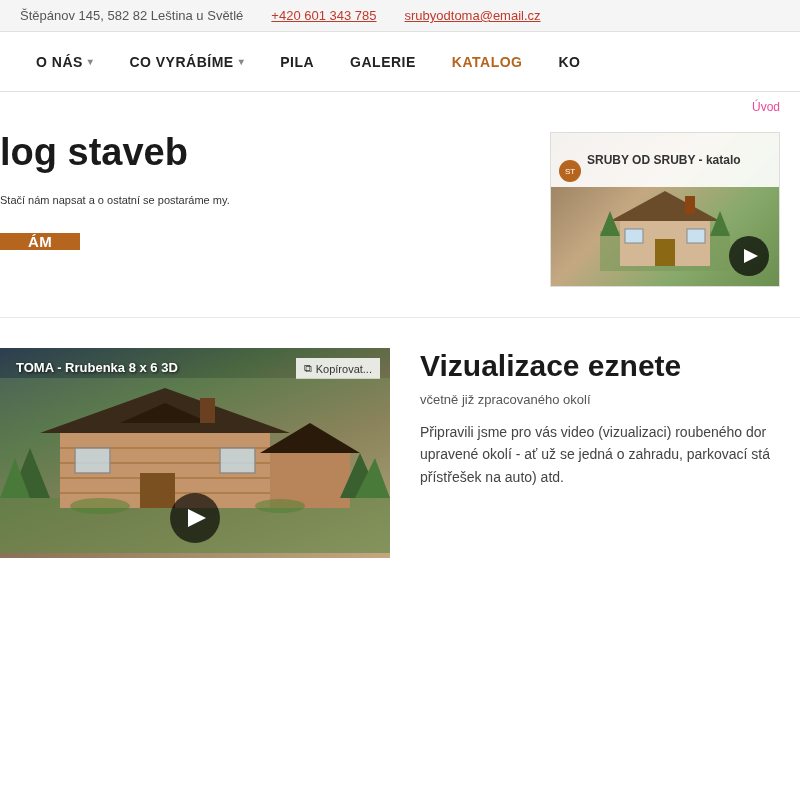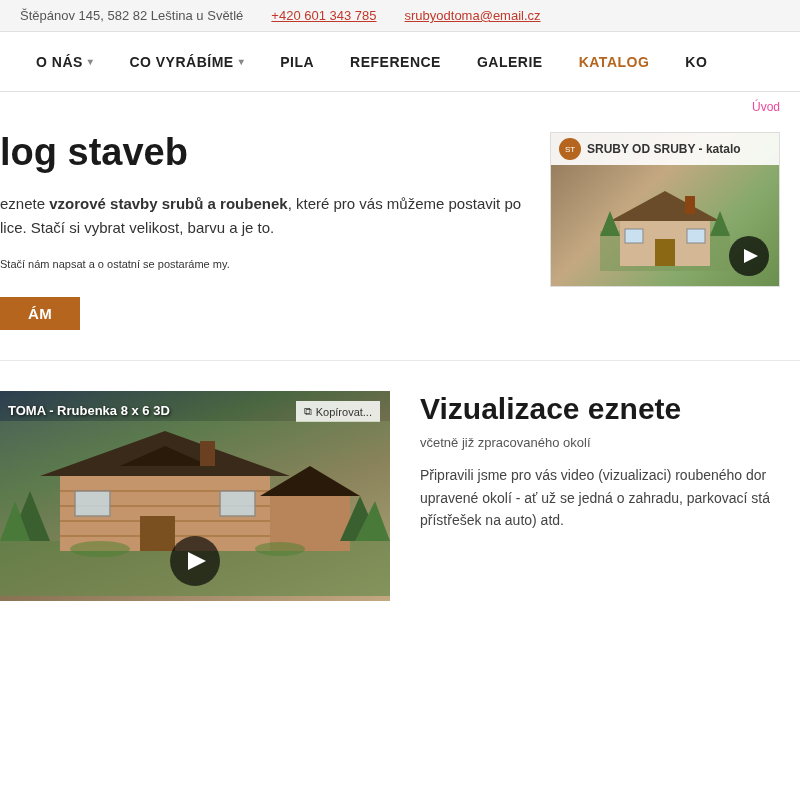--- a/index.html
+++ b/index.html
@@ -95,21 +95,21 @@
     .hero-cta-text {
       font-size: 11px;
       color: #333;
       margin-bottom: 24px;
       line-height: 1.6;
     }
     .cta-button {
       background: #b5651d;
       color: #fff;
       border: none;
-      padding: 8px 28px;
+      padding: 0 28px;
       font-size: 15px;
       font-weight: 700;
       cursor: pointer;
       letter-spacing: 0.5px;
       text-transform: uppercase;
       display: inline-block;
     }
 
     
     .video-thumb {
@@ -158,20 +158,21 @@
       height: 22px;
       background: #b5651d;
       border-radius: 50%;
       display: flex;
       align-items: center;
       justify-content: center;
       color: #fff;
       font-size: 8px;
       font-weight: 400;
       flex-shrink: 0;
+      margin-top: 22px;
     }
     .play-button {
       position: absolute;
       bottom: 10px;
       right: 10px;
       width: 40px;
       height: 40px;
       background: rgba(0,0,0,0.7);
       border-radius: 50%;
       display: flex;
@@ -208,21 +209,21 @@
       min-width: 390px;
       height: 210px;
       background: linear-gradient(160deg, #2c3e50 0%, #4a6741 30%, #8B7355 60%, #c4a882 100%);
       position: relative;
       cursor: pointer;
       overflow: hidden;
     }
     .bottom-video-title {
       position: absolute;
       top: 12px;
-      left: 8px;
+      left: 16px;
       color: #fff;
       font-size: 13px;
       font-weight: 600;
       text-shadow: 1px 1px 3px rgba(0,0,0,0.8);
     }
     .copy-btn {
       position: absolute;
       top: 10px;
       right: 10px;
       background: rgba(255,255,255,0.85);
@@ -305,45 +306,39 @@
     <span class="chevron">▾</span>
   </div>
   <div class="nav-item">
     <span>CO VYRÁBÍME</span>
     <span class="chevron">▾</span>
   </div>
   <div class="nav-item">
     <span>PILA</span>
   </div>
   <div class="nav-item">
-    <span>REFERENCE</span>
-  </div>
-  <div class="nav-item">
     <span>GALERIE</span>
   </div>
   <div class="nav-item katalog active">
     <span>KATALOG</span>
   </div>
   <div class="nav-item">
     <span>KO</span>
   </div>
 </nav>
 
 <div class="breadcrumb-area">
   <a href="#">Úvod</a>
 </div>
 
 <div class="main-content">
 
   <div class="hero-section">
     <div class="hero-text">
       <h1 class="hero-title">log staveb</h1>
-      <p class="hero-description">
-        <span>eznete </span><strong>vzorové stavby srubů a roubenek</strong><span>, které pro vás můžeme postavit po lice. Stačí si vybrat velikost, barvu a je to.</span>
-      </p>
       <p class="hero-cta-text">Stačí nám napsat a o ostatní se postaráme my.</p>
       <button class="cta-button">ÁM</button>
     </div>
 
     <div class="video-thumb">
       <div class="video-thumb-inner">
 
         <div class="video-title-bar">
           <div class="video-logo-icon">
             <span>ST</span>

